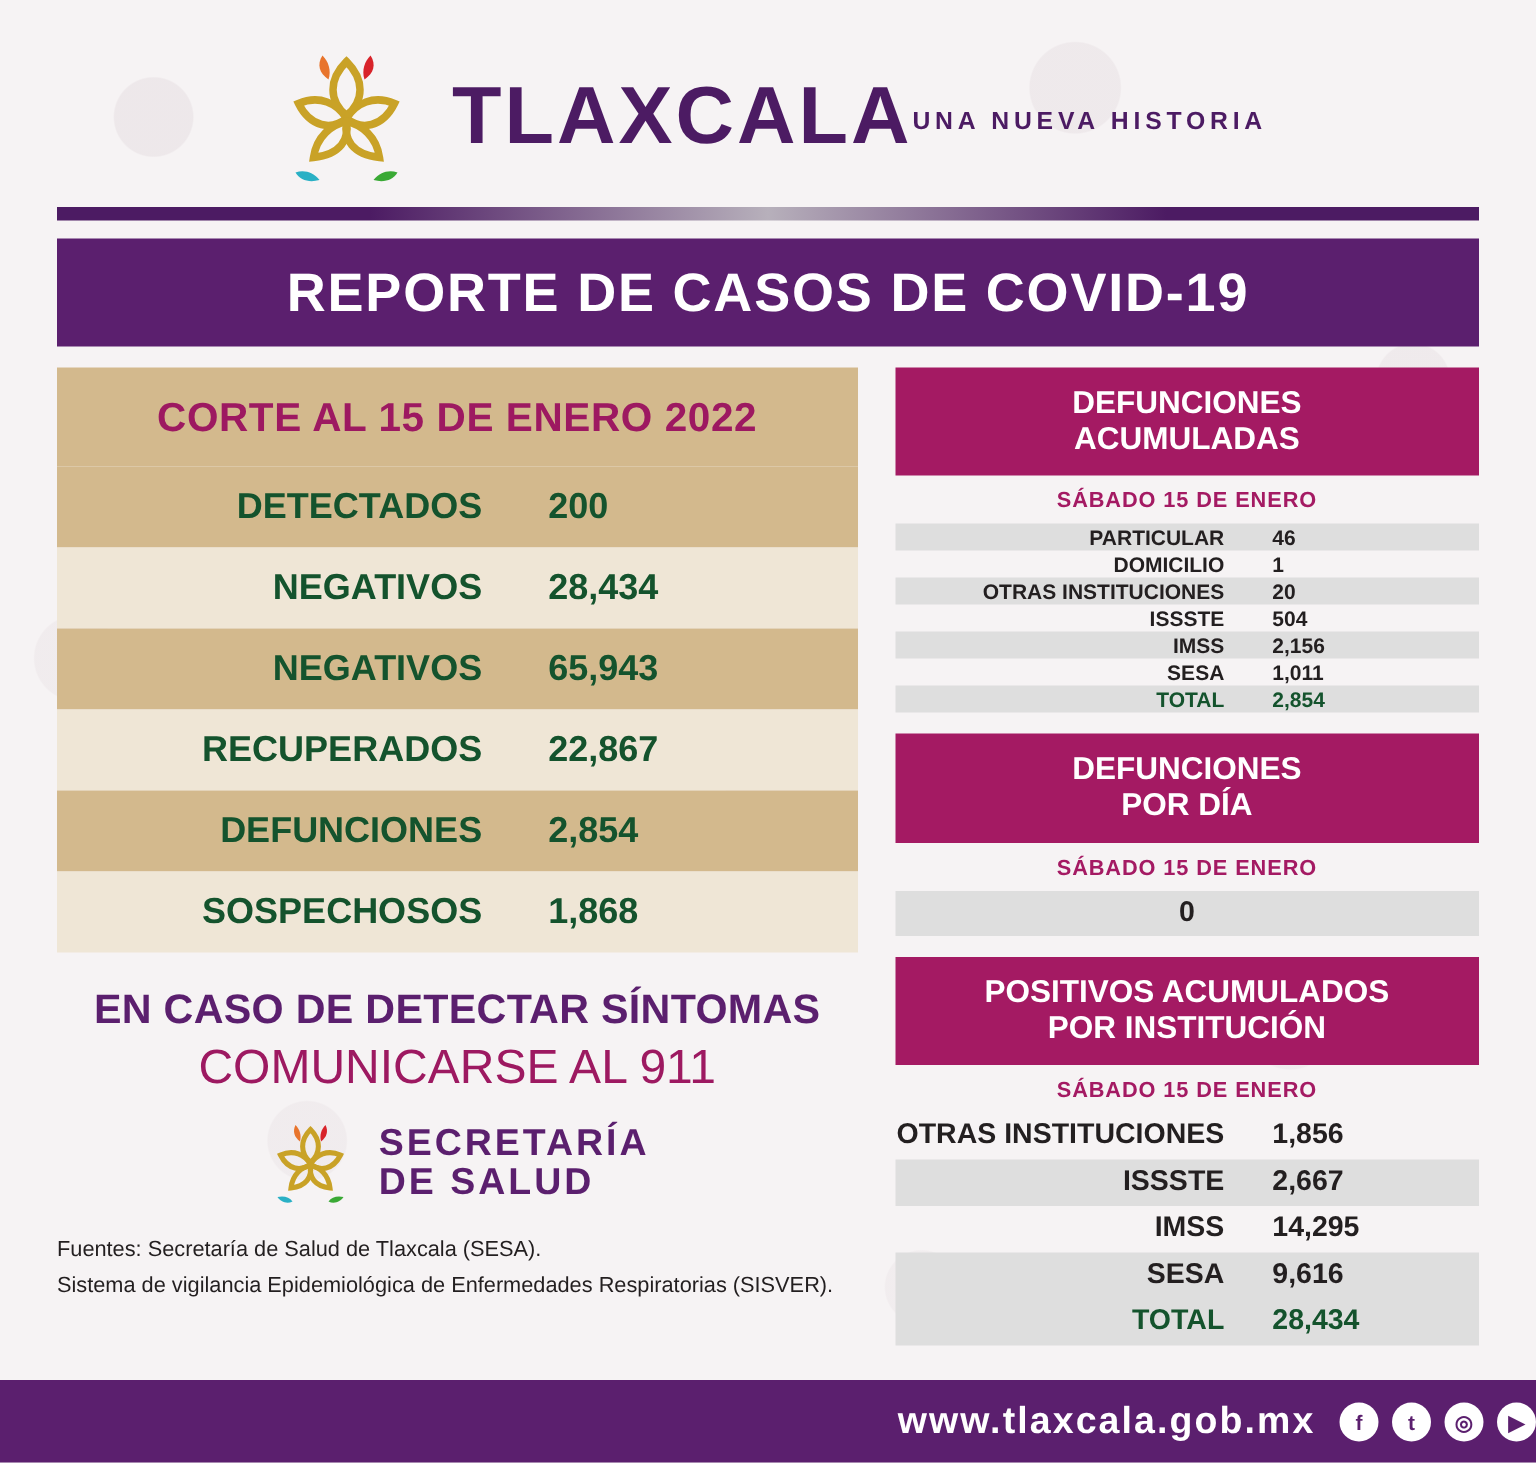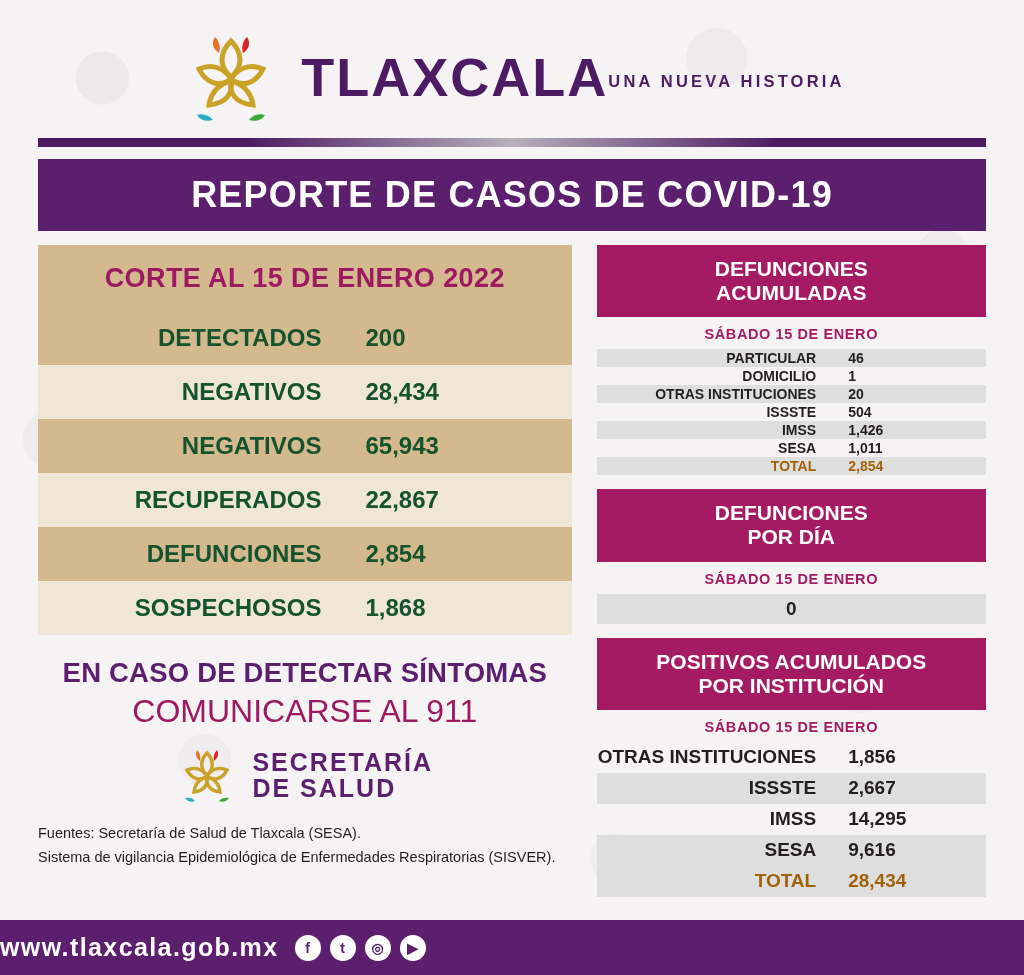--- a/index.html
+++ b/index.html
@@ -111,34 +111,34 @@
     text-align: center; color: #a41a63; font-size: 14.5px; font-weight: bold;
     letter-spacing: .6px; padding: 9px 0 7px;
   }
   .rrow {
     display: flex; align-items: center; height: 18px;
     font-size: 14px; font-weight: bold; color: #231f20;
   }
   .rrow .lbl { width: 60%; text-align: right; padding-right: 14px; }
   .rrow .val { width: 40%; text-align: left; padding-left: 18px; }
   .rrow.shade { background: #dedede; }
-  .rrow.total .lbl, .rrow.total .val { color: #a16207; }
+  .rrow.total .lbl, .rrow.total .val { color: #14532d; }
 
   .big-rows .rrow { height: 31px; font-size: 19px; }
 
   .zero-row {
     background: #dedede; text-align: center; font-size: 19px; font-weight: bold;
     color: #231f20; padding: 4px 0;
   }
   .block-gap { height: 14px; }
 
   
   .footer {
     position: absolute; left: 0; bottom: 0; width: 1024px; height: 55px;
-    background: #5b1f6e; display: flex; align-items: center; justify-content: flex-start; gap: 16px;
+    background: #5b1f6e; display: flex; align-items: center; justify-content: flex-end; gap: 16px;
   }
   .footer .url {
     color: #fff; font-size: 25px; font-weight: bold; letter-spacing: 1.4px;
   }
   .social { display: flex; gap: 9px; align-items: center; }
   .social .ic {
     width: 26px; height: 26px; border-radius: 50%; background: #fff;
     display: flex; align-items: center; justify-content: center;
     color: #5b1f6e; font-size: 14px; font-weight: bold;
   }
@@ -265,21 +265,21 @@
           <div class="rrow shade">
             <span class="lbl">OTRAS INSTITUCIONES</span>
             <span class="val">20</span>
           </div>
           <div class="rrow">
             <span class="lbl">ISSSTE</span>
             <span class="val">504</span>
           </div>
           <div class="rrow shade">
             <span class="lbl">IMSS</span>
-            <span class="val">1,426</span>
+            <span class="val">2,156</span>
           </div>
           <div class="rrow">
             <span class="lbl">SESA</span>
             <span class="val">1,011</span>
           </div>
           <div class="rrow shade total">
             <span class="lbl">TOTAL</span>
             <span class="val">2,854</span>
           </div>
         </div>

